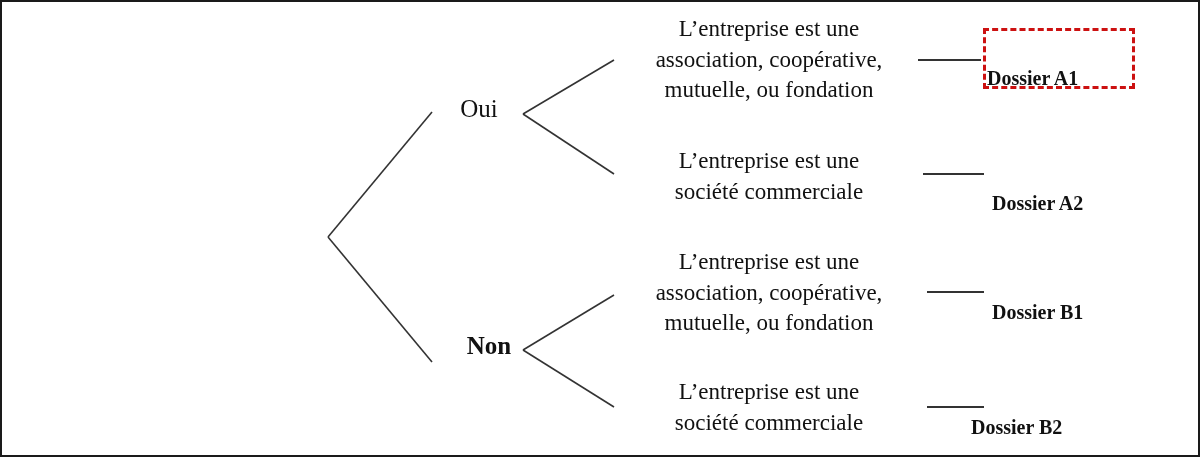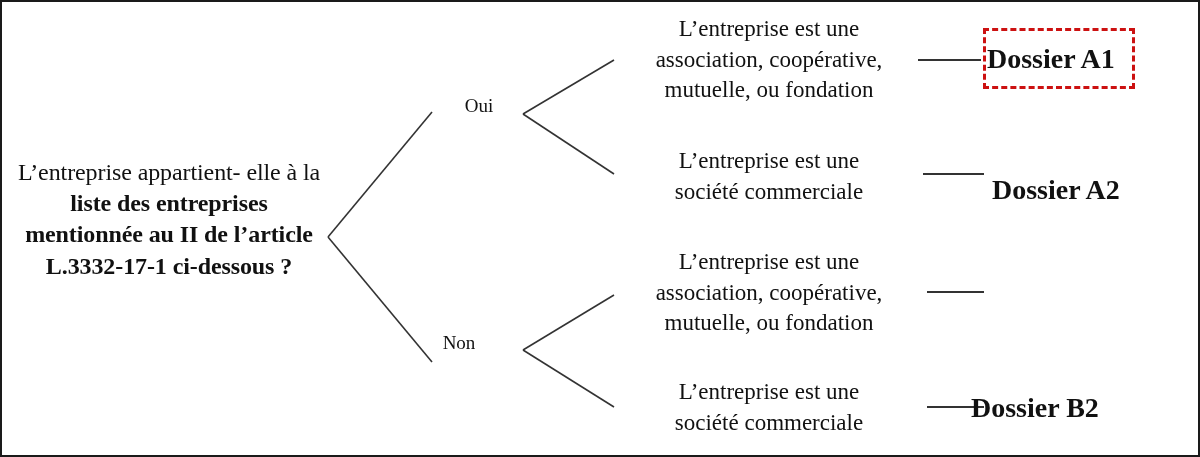--- a/index.html
+++ b/index.html
@@ -36,58 +36,60 @@
     top: 155px;
     width: 306px;
     font-size: 24px;
     line-height: 1.30;
     letter-spacing: -0.1px;
   }
   .root-question .em {
     font-weight: bold;
   }
   .branch-label {
-    font-size: 19px;
+    font-size: 25px;
     text-align: center;
     width: 90px;
   }
   .branch-label-oui {
     left: 432px;
     top: 93px;
   }
   .branch-label-non {
-    left: 412px;
+    left: 442px;
     top: 330px;
+    font-weight: bold;
   }
   .leaf-desc {
     left: 617px;
     width: 300px;
     font-size: 23px;
     line-height: 1.33;
   }
   .leaf-desc .em {
     font-weight: normal;
   }
   .leaf-desc-1 { top: 12px; }
   .leaf-desc-2 { top: 144px; }
   .leaf-desc-3 { top: 245px; }
   .leaf-desc-4 { top: 375px; }
 
   .outcome {
-    font-size: 28px;
+    font-size: 20px;
     font-weight: bold;
     white-space: nowrap;
+    margin-top: 24px;
   }
   .outcome-a1 {
     left: 985px;
     top: 41px;
   }
   .outcome-a2 {
     left: 990px;
-    top: 172px;
+    top: 166px;
   }
   .outcome-b1 {
     left: 990px;
     top: 275px;
   }
   .outcome-b2 {
     left: 969px;
     top: 390px;
   }
   .highlight-box {
@@ -115,24 +117,20 @@
 
     <line x1="521" y1="348" x2="612" y2="293" stroke="#333333" stroke-width="1.6"></line>
     <line x1="521" y1="348" x2="612" y2="405" stroke="#333333" stroke-width="1.6"></line>
 
     <line x1="916" y1="58" x2="979" y2="58" stroke="#333333" stroke-width="2.2"></line>
     <line x1="921" y1="172" x2="982" y2="172" stroke="#333333" stroke-width="2.2"></line>
     <line x1="925" y1="290" x2="982" y2="290" stroke="#333333" stroke-width="2.2"></line>
     <line x1="925" y1="405" x2="982" y2="405" stroke="#333333" stroke-width="2.2"></line>
   </svg>
 
-  <div class="node root-question">
-    <span>L’entreprise appartient-</span>
-    <span>elle à la </span><span class="em">liste des entreprises mentionnée au II de l’article L.3332-17-1 ci-dessous ?</span>
-  </div>
 
   <div class="node branch-label branch-label-oui">Oui</div>
   <div class="node branch-label branch-label-non">Non</div>
 
   <div class="node leaf-desc leaf-desc-1">
     <span>L’entreprise est une</span><br>
     <span class="em">association, coopérative, mutuelle, ou fondation</span>
   </div>
   <div class="node leaf-desc leaf-desc-2">
     <span>L’entreprise est une</span><br>
@@ -144,15 +142,16 @@
   </div>
   <div class="node leaf-desc leaf-desc-4">
     <span>L’entreprise est une</span><br>
     <span class="em">société commerciale</span>
   </div>
 
   <div class="highlight-box"></div>
 
   <div class="node outcome outcome-a1">Dossier A1</div>
   <div class="node outcome outcome-a2">Dossier A2</div>
+  <div class="node outcome outcome-b1">Dossier B1</div>
   <div class="node outcome outcome-b2">Dossier B2</div>
 
 </div>
 
 </body></html>

